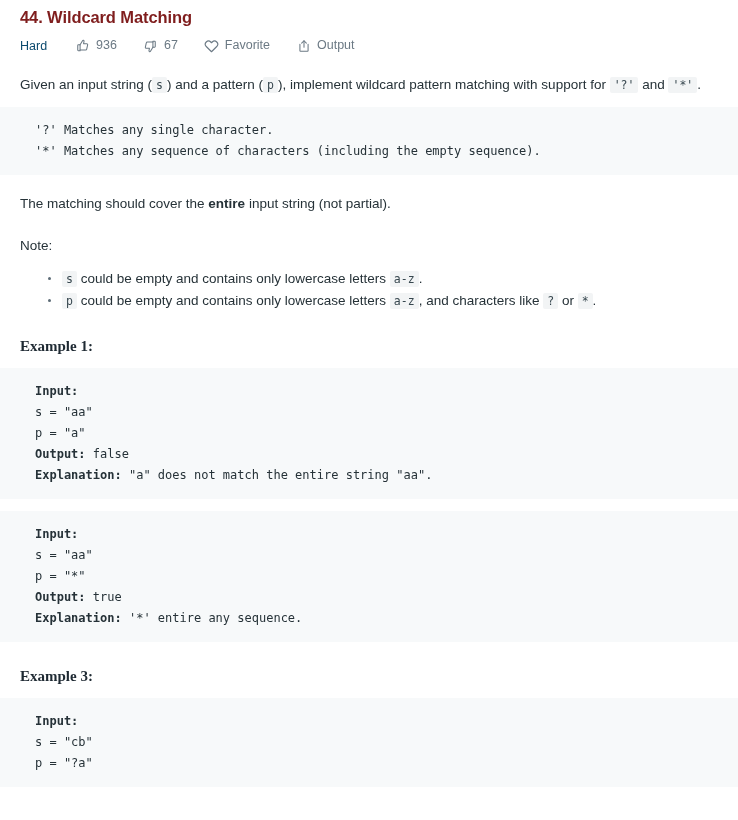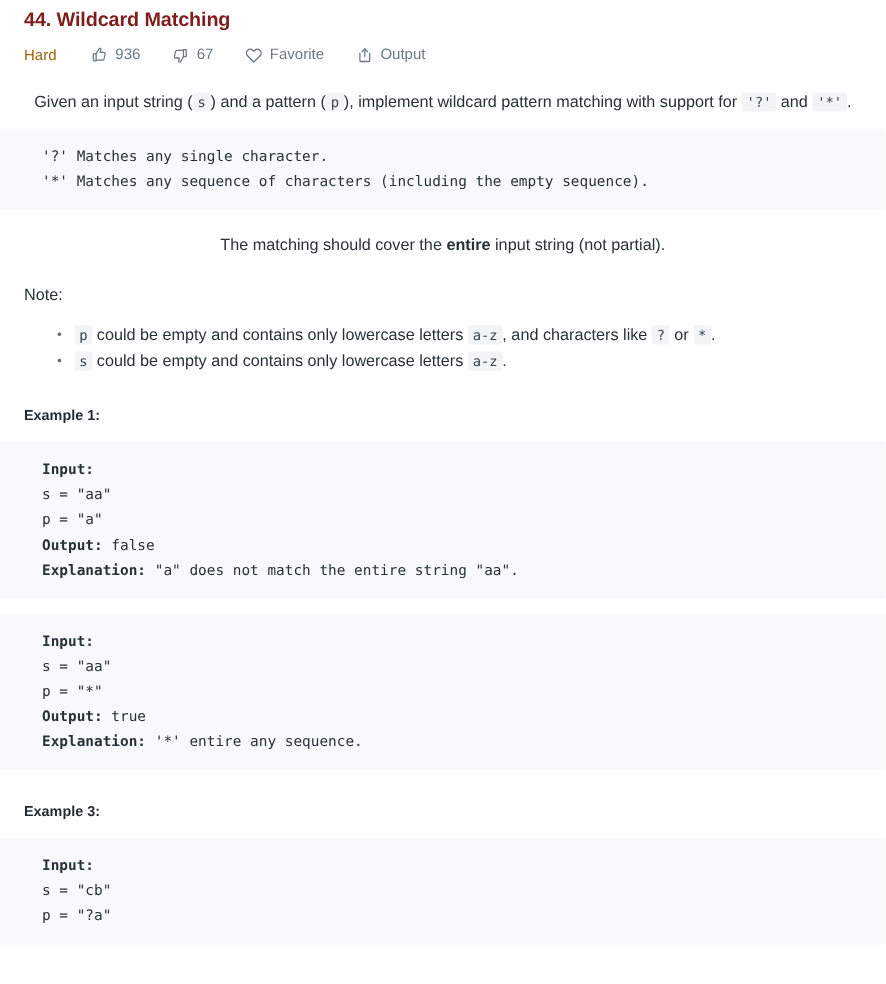--- a/index.html
+++ b/index.html
@@ -32,21 +32,21 @@
 
   
   .actionbar {
     display: flex;
     align-items: center;
     padding: 10px 20px 0 20px;
     font-size: 12.5px;
     color: #637280;
   }
   .difficulty {
-    color: #a16207;
+    color: #0c4a6e;
     font-size: 12.5px;
     margin-right: 28px;
     white-space: nowrap;
   }
   .action {
     display: flex;
     align-items: center;
     margin-right: 26px;
     color: #6b7984;
     white-space: nowrap;
@@ -67,21 +67,20 @@
   .content {
     padding: 0 20px;
     font-size: 13.5px;
     line-height: 1.55;
     color: #263238;
   }
   .para {
     margin: 22px 0 0 0;
     font-size: 13.5px;
     line-height: 20px;
-    text-align: center;
   }
   .para.tight { margin-top: 19px; }
 
   b, .bold { font-weight: bold; }
 
   
   code.inline {
     font-family: "DejaVu Sans Mono", "Liberation Mono", monospace;
     font-size: 11.5px;
     background: #f2f4f5;
@@ -141,24 +140,25 @@
     left: 0;
     top: 9px;
     width: 3px;
     height: 3px;
     border-radius: 50%;
     background: #5c6b76;
   }
 
   .ex-head {
     margin: 24px 0 0 0;
-    font-size: 12px;
+    font-size: 15px;
     font-weight: bold;
     line-height: 20px;
     color: #1f2a33;
+    font-family: Liberation Serif, serif;
   }
 </style>
 </head>
 <body>
 
 <div class="page">
 
   <div class="title">44. Wildcard Matching</div>
 
   <div class="actionbar">
@@ -212,22 +212,22 @@
     <p class="para"><span>Given an input string (</span><code class="inline">s</code><span>) and a pattern (</span><code class="inline">p</code><span>), implement wildcard pattern matching with support for </span><code class="inline">'?'</code><span> and </span><code class="inline">'*'</code><span>.</span></p>
 
     <div class="codeblock bleed">'?' Matches any single character.
 '*' Matches any sequence of characters (including the empty sequence).</div>
 
     <p class="para tight"><span>The matching should cover the </span><b>entire</b><span> input string (not partial).</span></p>
 
     <p class="note-head">Note:</p>
 
     <ul class="notes">
+      <li><code class="inline">s</code><span> could be empty and contains only lowercase letters </span><code class="inline">a-z</code><span>.</span></li>
       <li><code class="inline">p</code><span> could be empty and contains only lowercase letters </span><code class="inline">a-z</code><span>, and characters like </span><code class="inline">?</code><span> or </span><code class="inline">*</code><span>.</span></li>
-      <li><code class="inline">s</code><span> could be empty and contains only lowercase letters </span><code class="inline">a-z</code><span>.</span></li>
     </ul>
 
     <p class="ex-head">Example 1:</p>
     <div class="codeblock bleed"><span class="ln"><span class="lbl">Input:</span></span><span class="ln">s = "aa"</span><span class="ln">p = "a"</span><span class="ln"><span class="lbl">Output:</span><span> false</span></span><span class="ln"><span class="lbl">Explanation:</span><span> "a" does not match the entire string "aa".</span></span></div>
 
     <div class="codeblock bleed"><span class="ln"><span class="lbl">Input:</span></span><span class="ln">s = "aa"</span><span class="ln">p = "*"</span><span class="ln"><span class="lbl">Output:</span><span> true</span></span><span class="ln"><span class="lbl">Explanation:</span><span> '*' entire any sequence.</span></span></div>
 
     <p class="ex-head">Example 3:</p>
     <div class="codeblock bleed"><span class="ln"><span class="lbl">Input:</span></span><span class="ln">s = "cb"</span><span class="ln">p = "?a"</span><span class="ln"></span></div>
 

